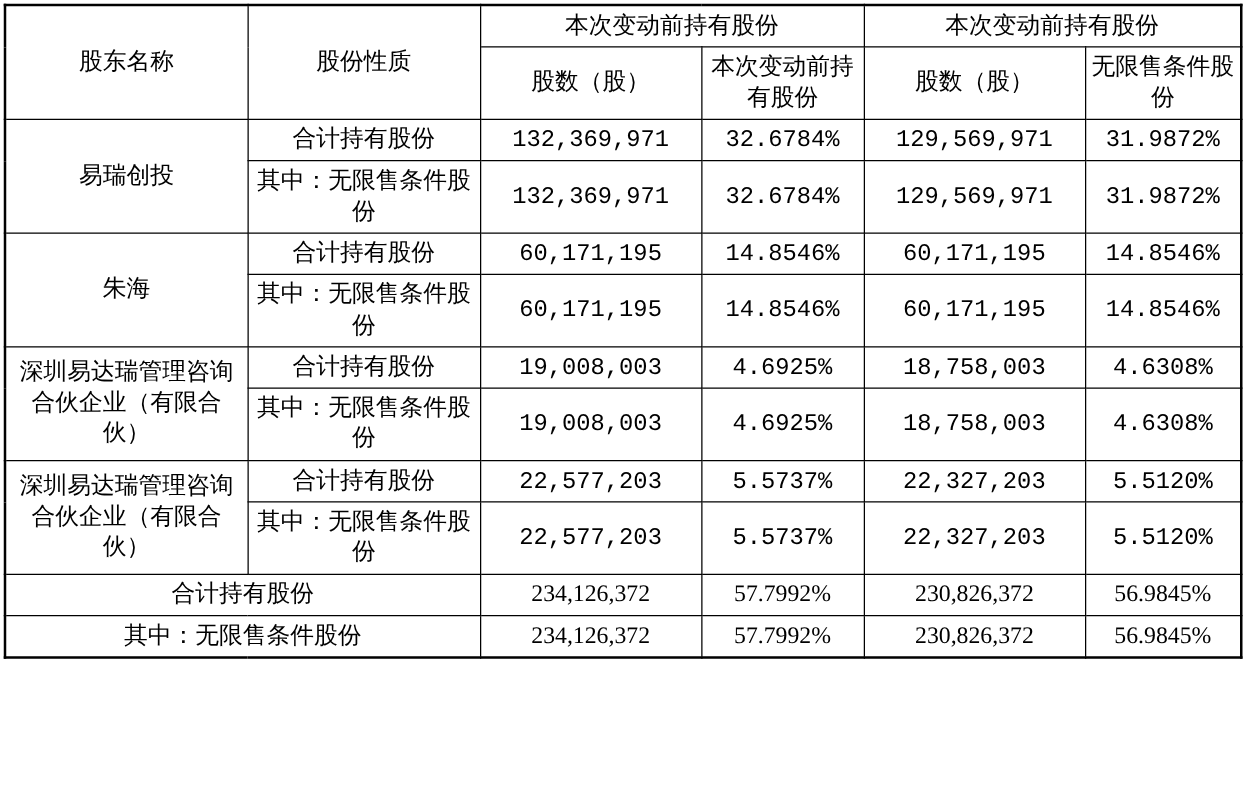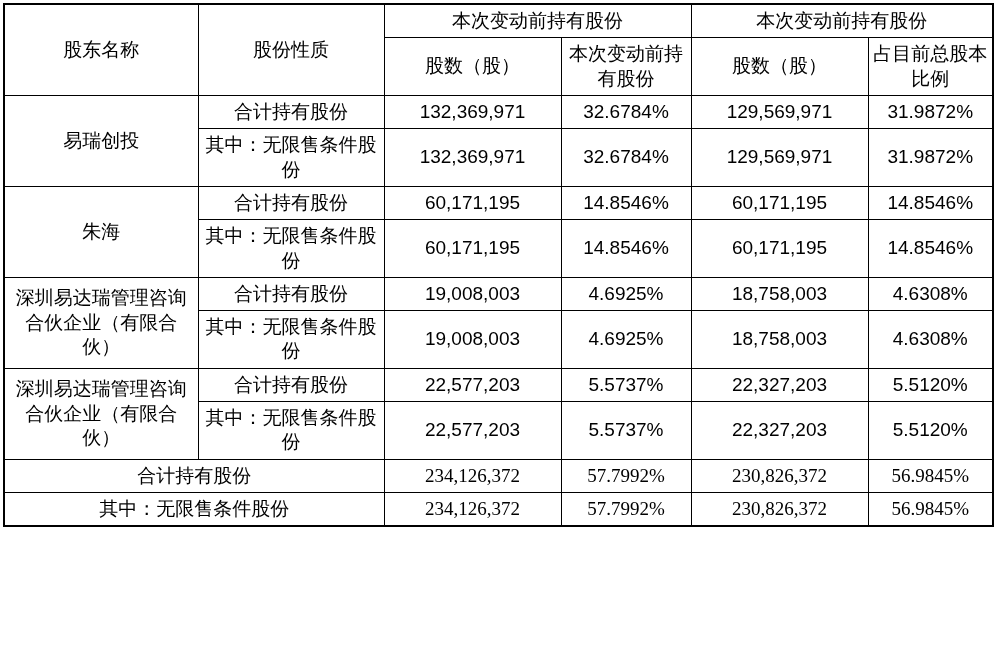--- a/index.html
+++ b/index.html
@@ -54,21 +54,21 @@
     margin-left: 20px;
   }
   .row-name {
     font-size: 19px;
   }
   .nature {
     font-size: 19px;
   }
   .num {
     font-size: 19px;
-    font-family: Liberation Sans, sans-serif;
+    font-family: Liberation Mono, monospace;
   }
   .total-row td {
     font-weight: bold;
     font-size: 20px;
   }
   .thick-top { border-top: 2px solid #000; margin-top: 28px; }
   .wrapname { padding-left: 6px; padding-right: 6px; }
 </style>
 </head>
 <body>
@@ -87,21 +87,21 @@
       <tr>
         <th class="hdr" rowspan="2">股东名称</th>
         <th class="hdr" rowspan="2">股份性质</th>
         <th class="hdr-group" colspan="2">本次变动前持有股份</th>
         <th class="hdr-group" colspan="2">本次变动前持有股份</th>
       </tr>
       <tr>
         <th class="hdr">股数（股）</th>
         <th class="hdr">本次变动前持有股份</th>
         <th class="hdr">股数（股）</th>
-        <th class="hdr">占目前总股本比例</th>
+        <th class="hdr">无限售条件股份</th>
       </tr>
     </thead>
     <tbody>
 
       <tr>
         <td class="row-name wrapname thick-top" rowspan="2">易瑞创投</td>
         <td class="nature thick-top">合计持有股份</td>
         <td class="num thick-top">132,369,971</td>
         <td class="num thick-top">32.6784%</td>
         <td class="num thick-top">129,569,971</td>

